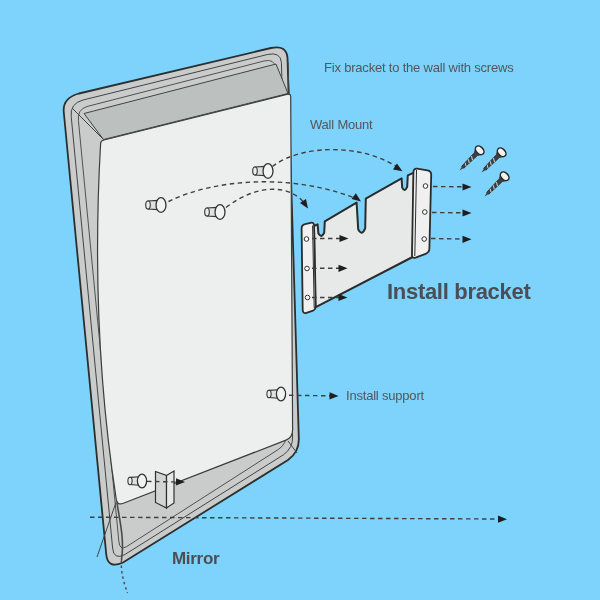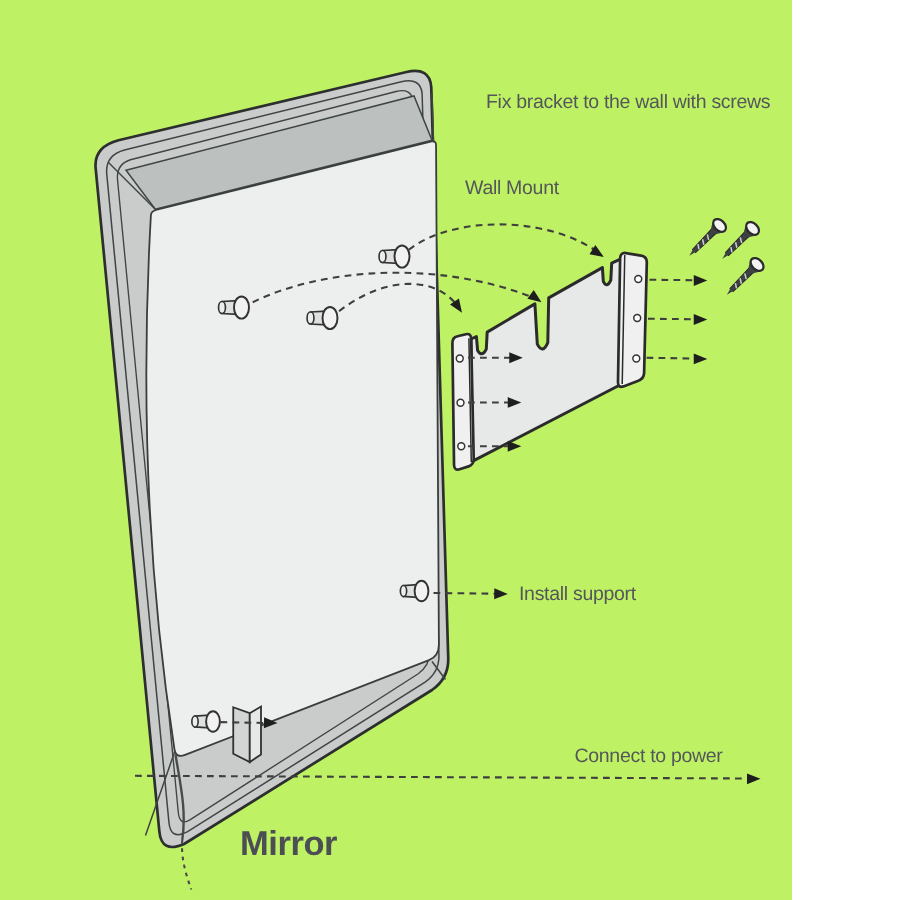--- a/index.html
+++ b/index.html
@@ -1,34 +1,34 @@
 <!DOCTYPE html>
 <html><head>
 <meta charset="utf-8">
 <style>
   html,body{margin:0;padding:0;}
   body{
     width:600px;height:600px;background:#ffffff;overflow:hidden;
     font-family:"Liberation Sans", sans-serif;
   }
-  .stage{position:relative;width:528px;height:600px;background:#bef264;}
+  .stage{position:relative;width:600px;height:600px;background:#7dd3fc;}
   .stage svg{position:absolute;left:0;top:0;}
   .lbl{
     position:absolute;white-space:nowrap;color:#55565a;
     font-size:13px;letter-spacing:-0.2px;line-height:1.2;
   }
   .lbl.heading{
     font-size:22px;font-weight:bold;color:#4b4e53;letter-spacing:-0.3px;
   }
   #lbl-fix{left:324px;top:60px;}
   #lbl-wallmount{left:310px;top:117px;}
   #lbl-install{left:387px;top:279px;}
   #lbl-bottomsupport{left:346px;top:388px;}
   #lbl-power{left:383px;top:496px;}
-  #lbl-mirror{left:160px;top:549px;font-size:23px;}
+  #lbl-mirror{left:172px;top:549px;font-size:17px;}
 </style>
 </head>
 <body>
 
 <div class="stage">
 
 <svg width="600" height="600" viewBox="0 0 600 600">
 
   <g>
 
@@ -178,17 +178,17 @@
     <polygon points="0,0 -9,-3.6 -9,3.6" transform="translate(507,519.2)"></polygon>
     <polygon points="0,0 -9,-3.6 -9,3.6" transform="translate(402.5,171.3) rotate(33)"></polygon>
     <polygon points="0,0 -9,-3.6 -9,3.6" transform="translate(361,201.5) rotate(36)"></polygon>
     <polygon points="0,0 -9,-3.6 -9,3.6" transform="translate(308,208.5) rotate(56)"></polygon>
   </g>
 
 </svg>
 
 <div class="lbl" id="lbl-fix">Fix bracket to the wall with screws</div>
 <div class="lbl" id="lbl-wallmount">Wall Mount</div>
+<div class="lbl heading" id="lbl-install">Install bracket</div>
 <div class="lbl" id="lbl-bottomsupport">Install support</div>
-<div class="lbl" id="lbl-power">Connect to power</div>
 <div class="lbl heading" id="lbl-mirror">Mirror</div>
 
 </div>
 
 </body></html>

